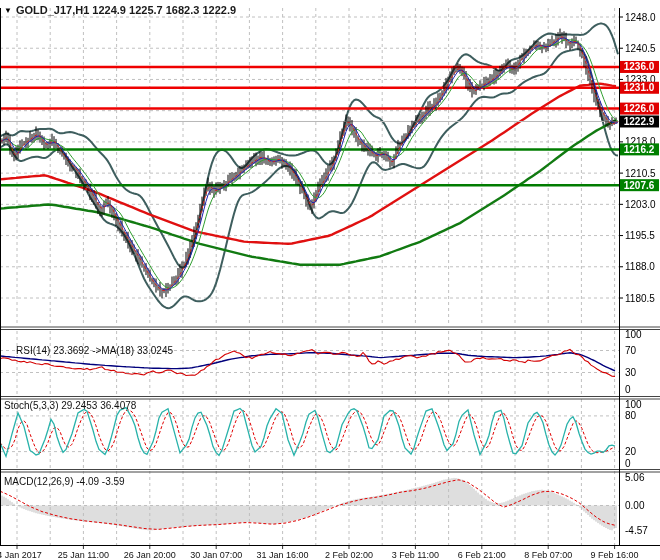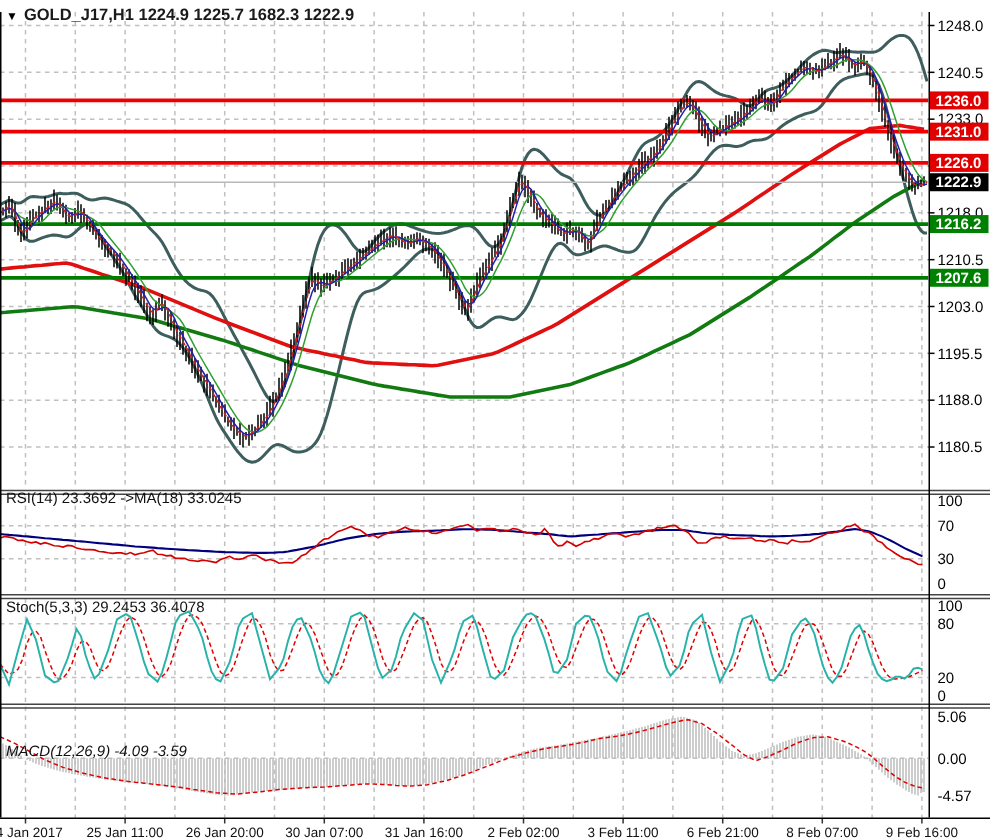--- a/index.html
+++ b/index.html
@@ -3,23 +3,23 @@
 <meta charset="utf-8">
 <style>
   html,body{margin:0;padding:0;background:#fff;}
   #win{position:relative;width:660px;height:560px;background:#fff;overflow:hidden;
        font-family:"Liberation Sans",sans-serif;}
   #cv{position:absolute;left:0;top:0;}
   .ttl{position:absolute;left:4px;top:4px;font-size:11px;font-weight:bold;color:#1a1a1a;
        display:flex;align-items:center;gap:4px;white-space:nowrap;}
   .ttl .tri{font-size:8px;color:#000;}
   .plabel{position:absolute;left:4px;font-size:10px;color:#111;white-space:nowrap;}
-  #rsi-label{top:327px;}
+  #rsi-label{top:345px;margin-left:12px;}
   #stoch-label{top:400px;text-align:right;}
-  #macd-label{top:496px;font-style:italic;}
+  #macd-label{top:476px;}
 </style>
 </head>
 <body>
 
 <div id="win">
   <svg id="cv" width="660" height="560">
       <defs>
         <clipPath id="cm">
           <rect x="0" y="8" width="619" height="318"></rect>
         </clipPath>

